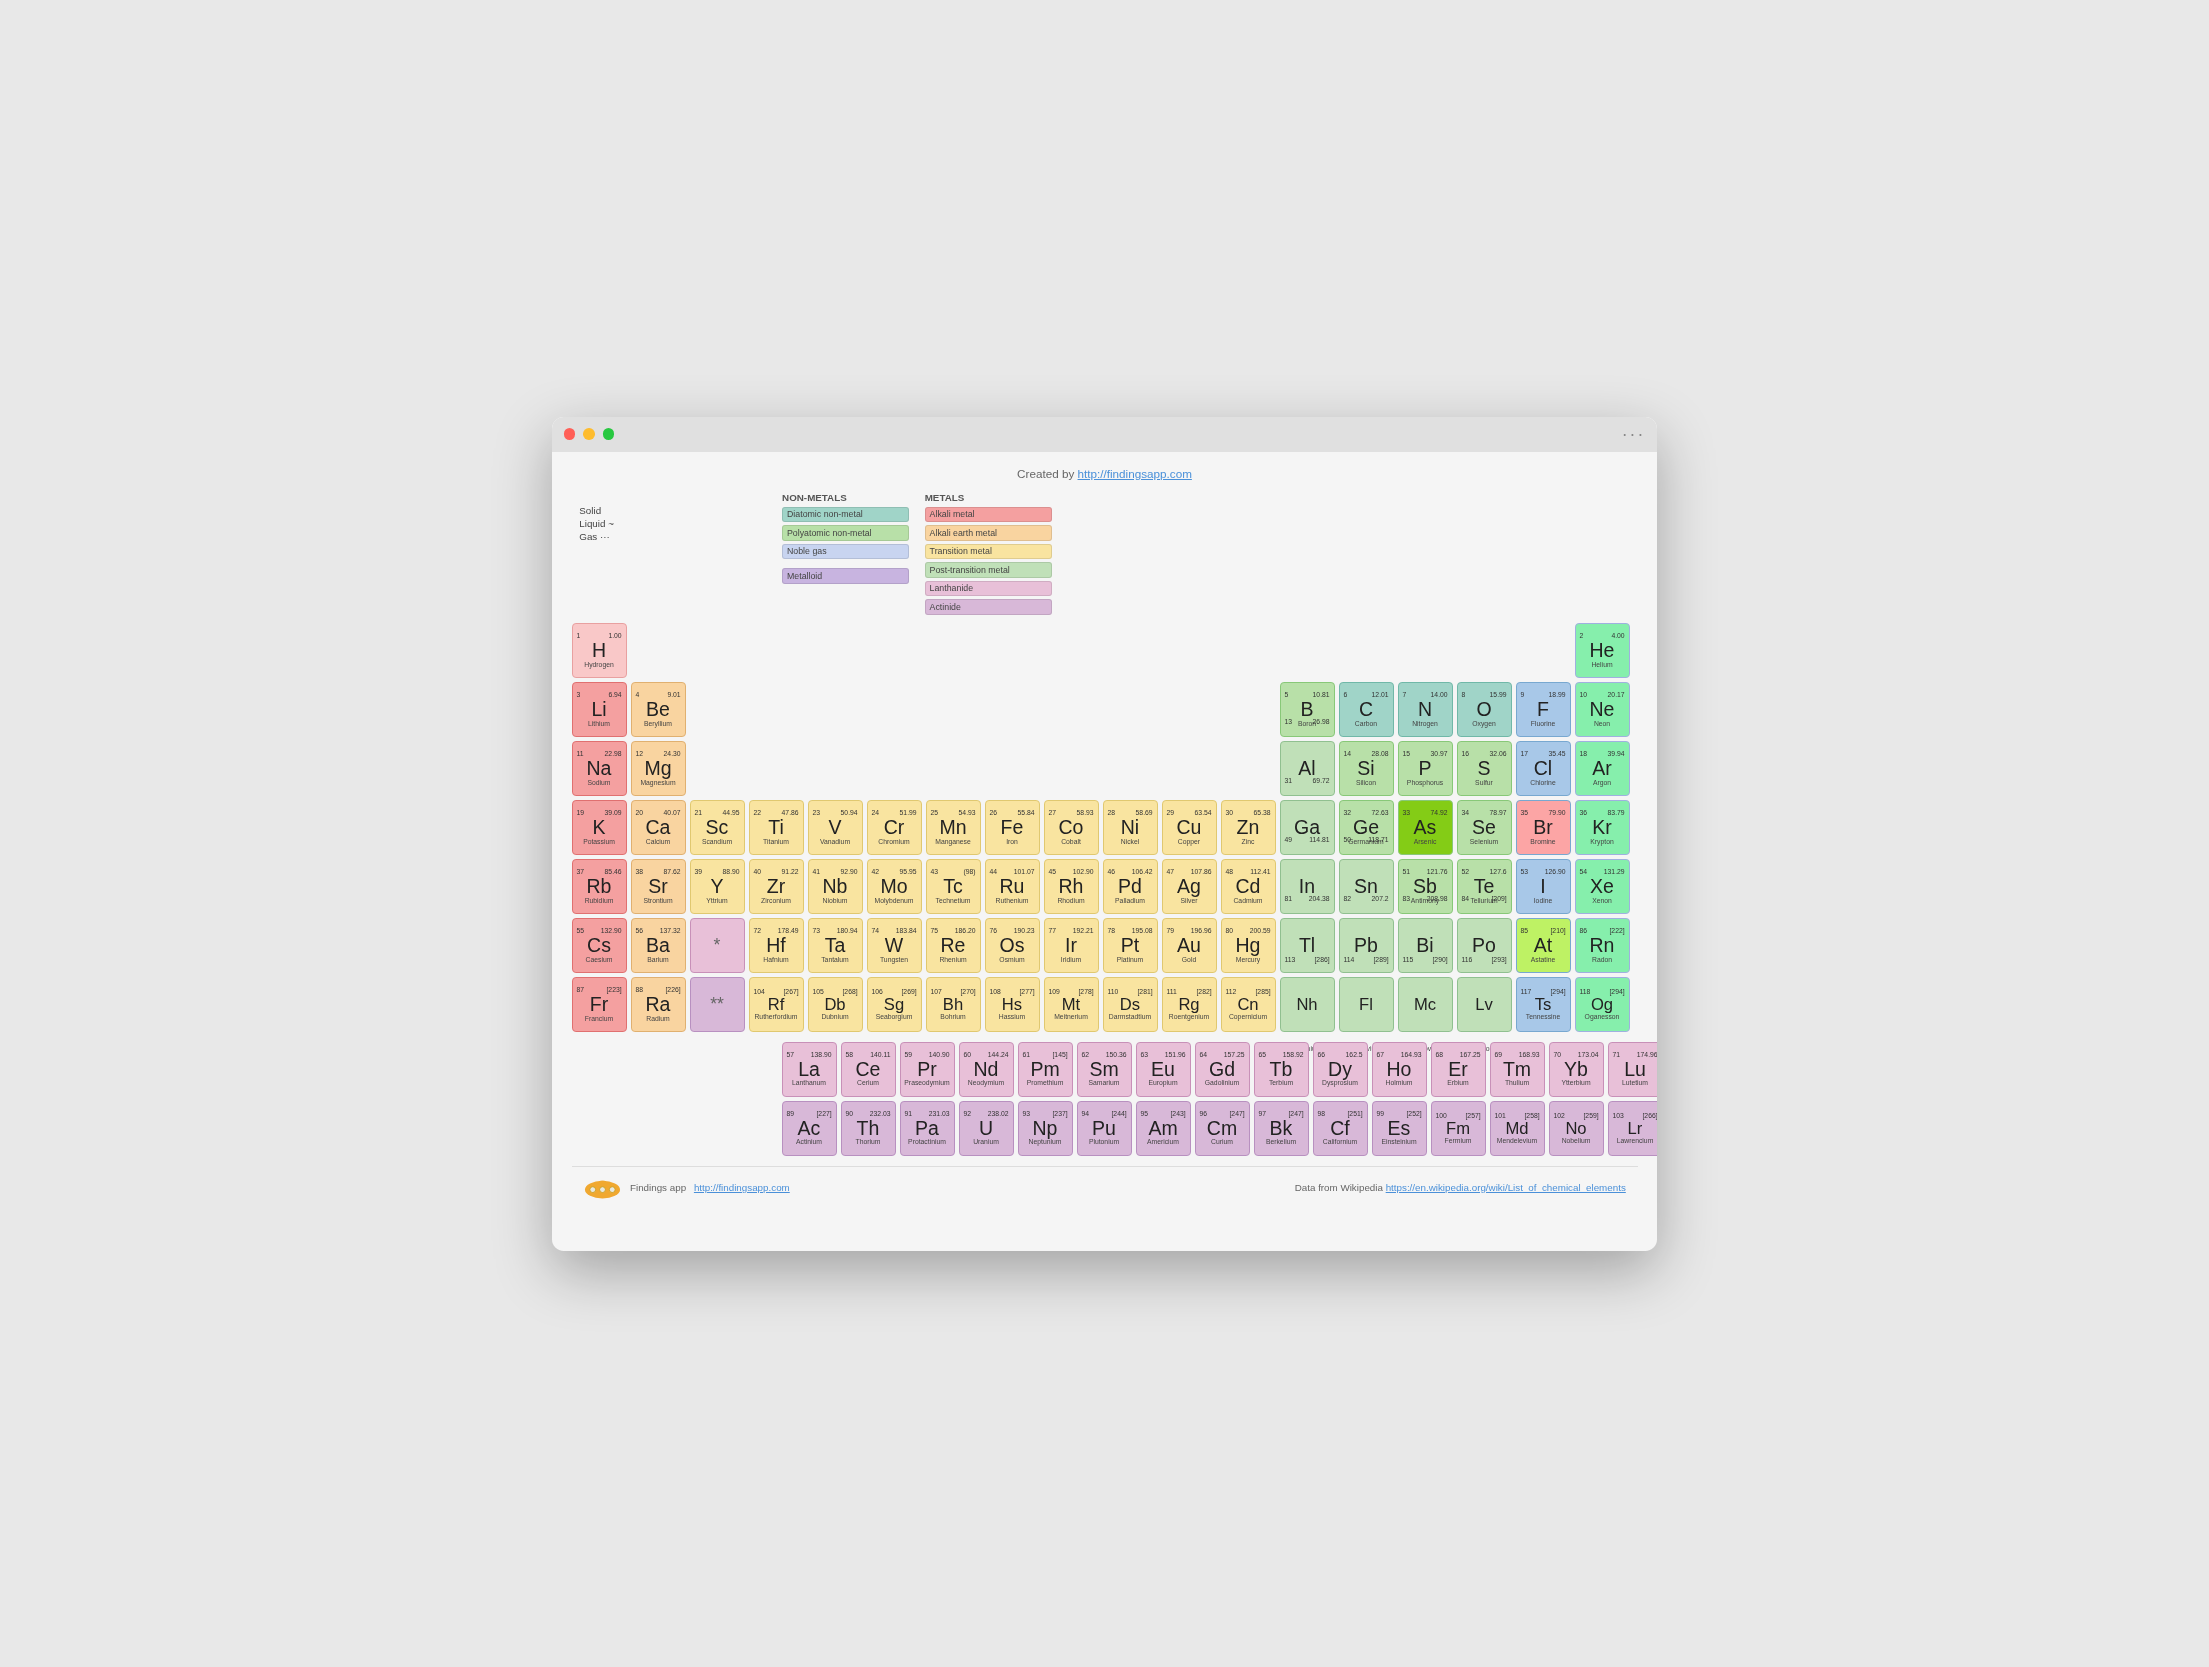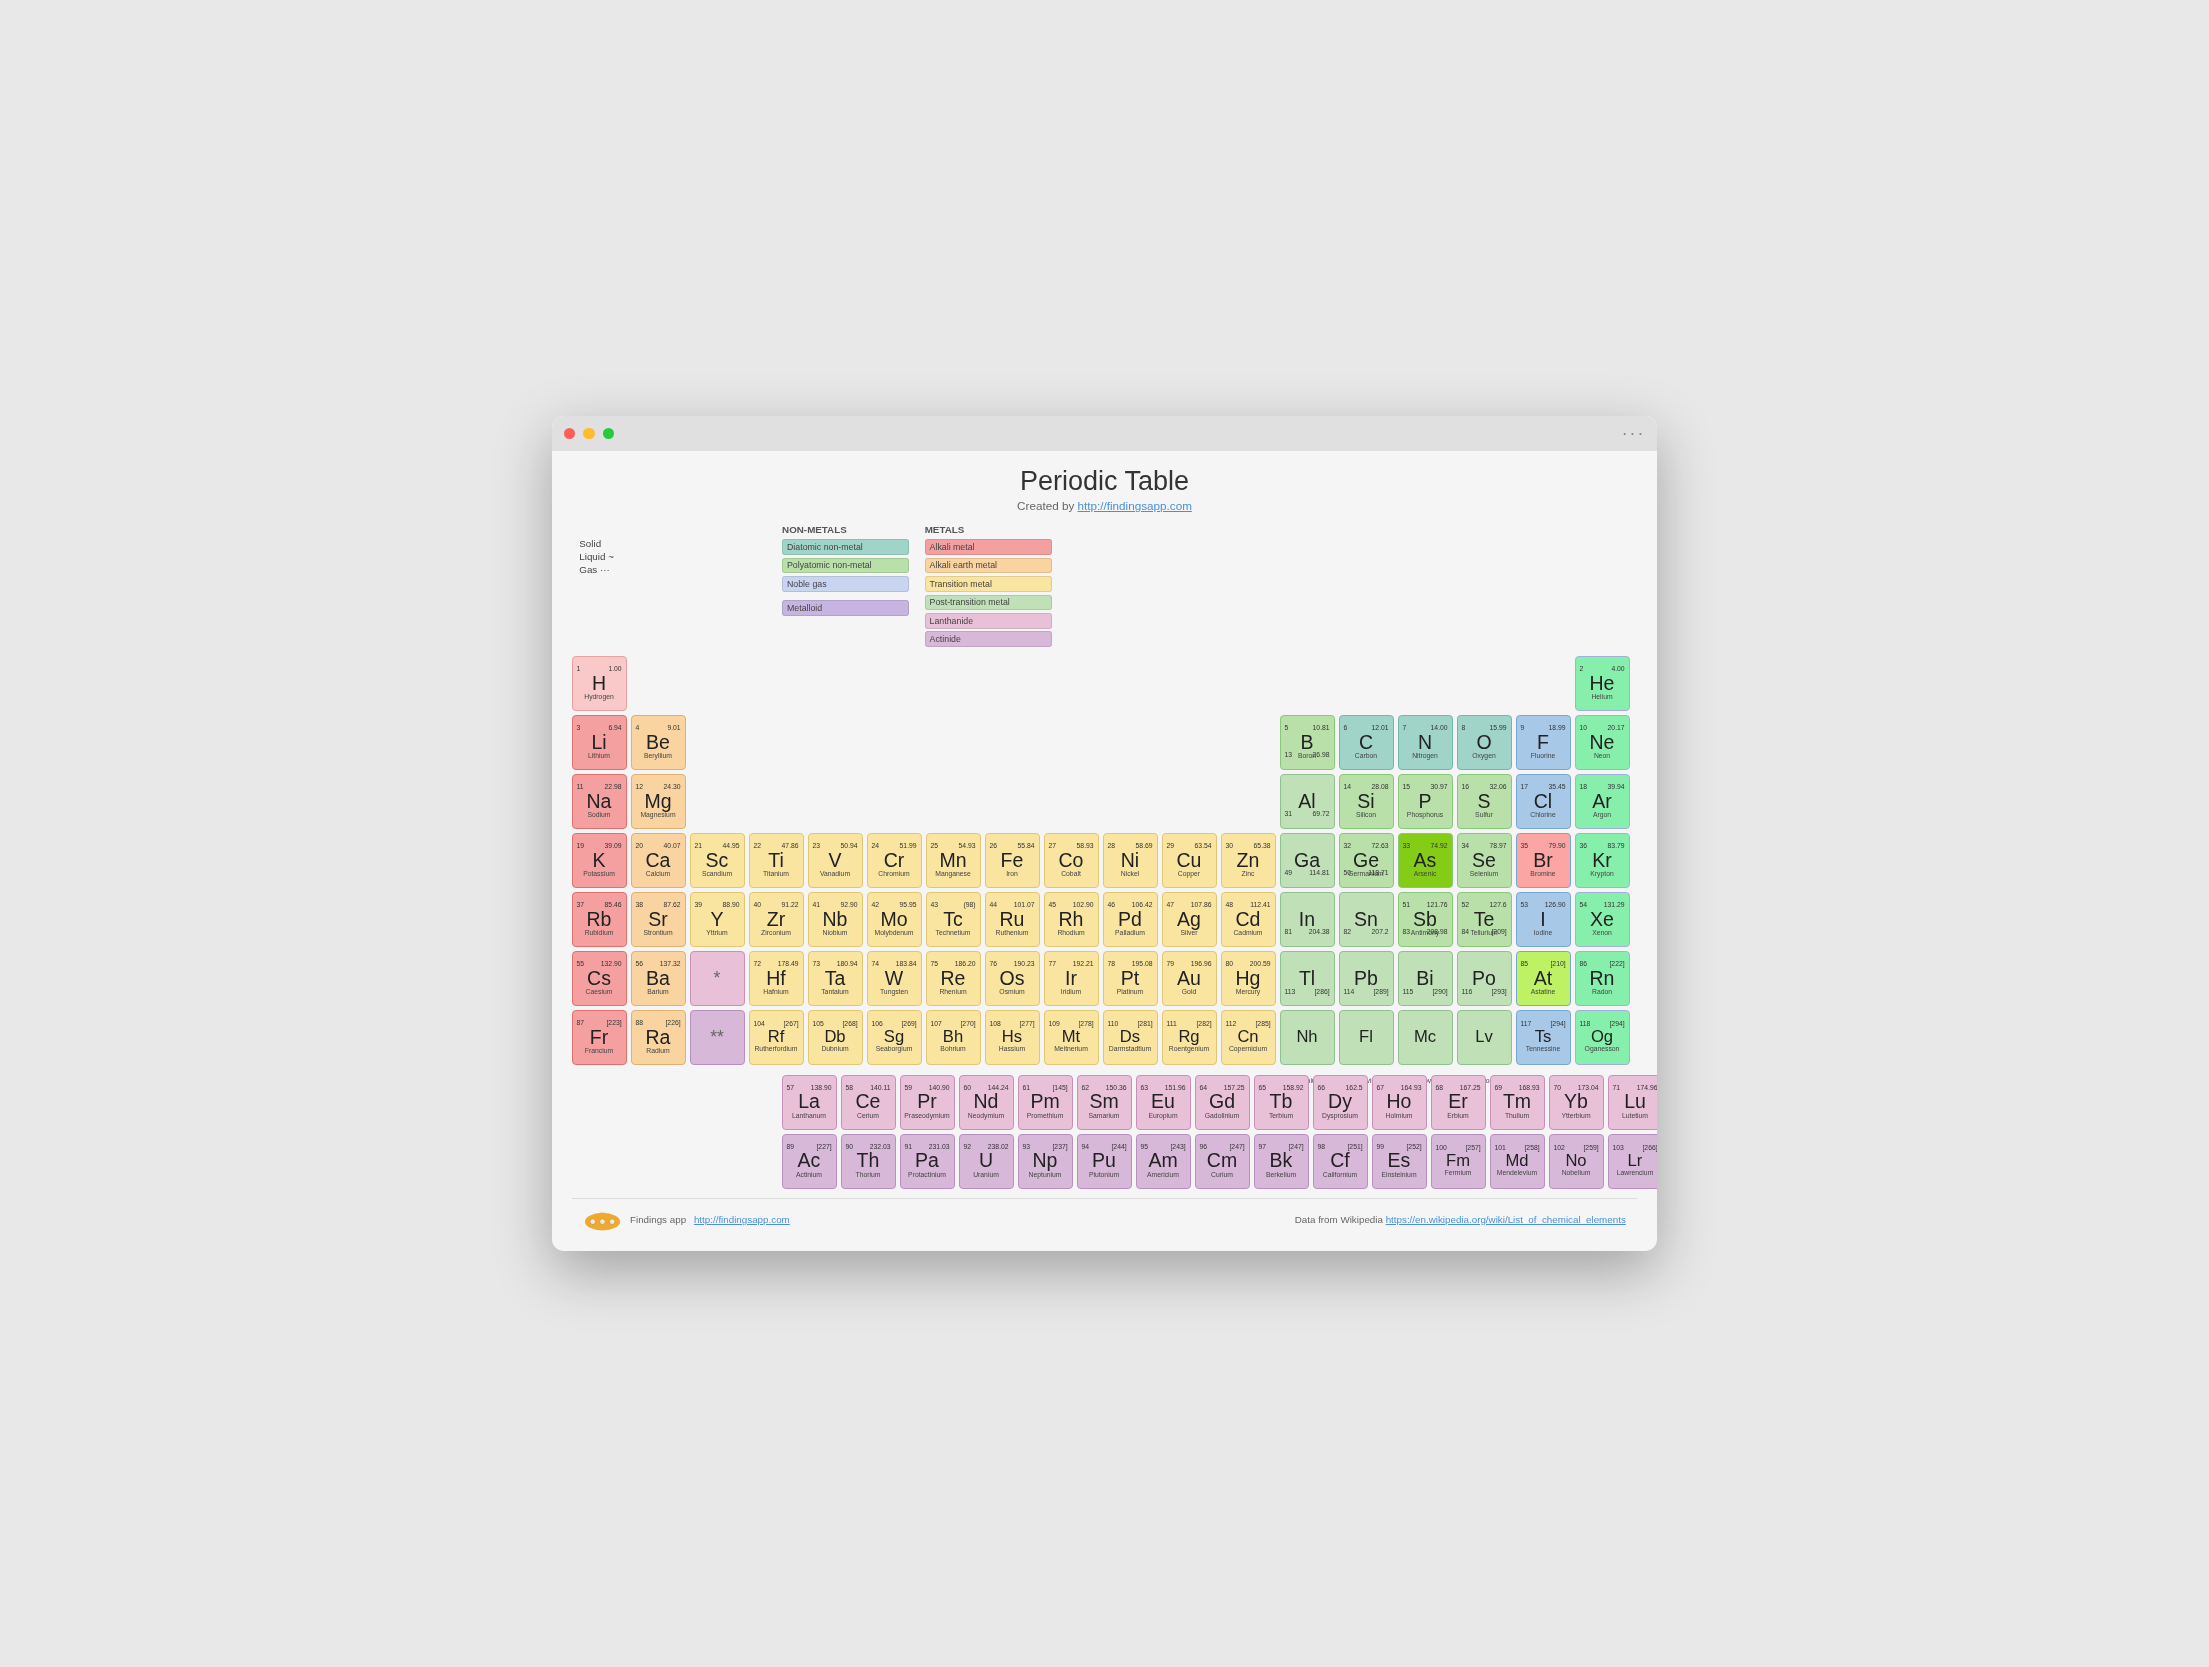--- a/index.html
+++ b/index.html
@@ -208,21 +208,20 @@
   <div class="titlebar">
     <div class="traffic-lights">
       <div class="tl tl-red"></div>
       <div class="tl tl-yellow"></div>
       <div class="tl tl-green"></div>
     </div>
     <div class="dots-right">···</div>
   </div>
 
   <div class="content">
-    <h1>Periodic Table</h1>
     <div class="subtitle">
       Created by <a href="#">http://findingsapp.com</a>
     </div>
 
     <div class="legend-area">
       <div class="legend-diagram">
         <div class="legend-states">
           <div>Solid</div>
           <div>Liquid ~</div>
           <div>Gas ···</div>

